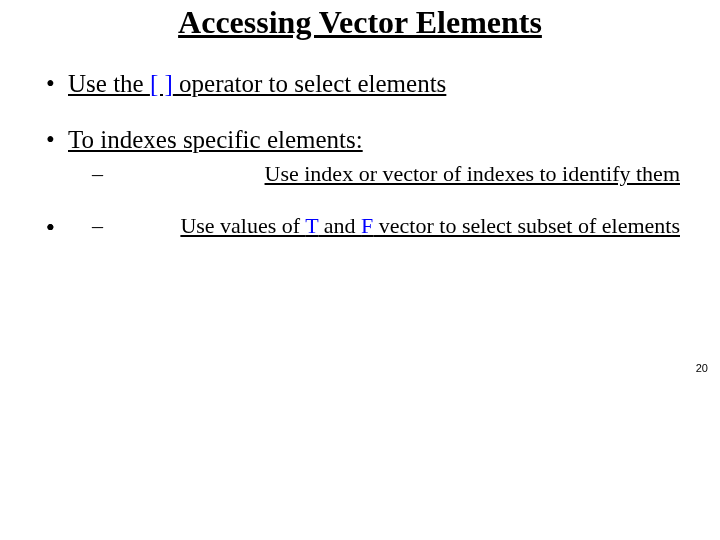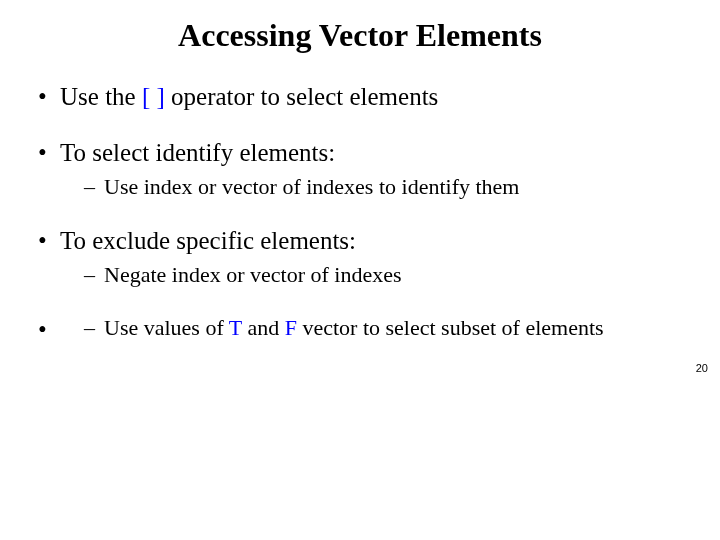--- a/index.html
+++ b/index.html
@@ -9,52 +9,54 @@
     height: 540px;
     background: #ffffff;
     font-family: "Times New Roman", Times, serif;
     color: #000000;
     position: relative;
   }
   .slide {
     width: 720px;
     height: 384px;
     box-sizing: border-box;
-    padding: 17px 32px 0 32px;
+    padding: 4px 32px 0 32px;
     position: relative;
+    text-decoration: underline;
   }
   .title {
     font-size: 32px;
     font-weight: bold;
     text-align: center;
     margin: 0 0 28px 0;
   }
   ul.level1 {
     list-style: none;
     padding: 0;
-    margin: 0;
+    margin: 8px;
   }
   ul.level1 > li {
     font-size: 25px;
     margin-bottom: 26px;
     position: relative;
     padding-left: 28px;
     line-height: 1.2;
   }
   ul.level1 > li::before {
     content: "•";
     position: absolute;
     left: 6px;
     top: 0;
     font-size: 25px;
   }
   ul.level2 {
     list-style: none;
     padding: 0;
     margin: 6px 0 0 0;
+    text-align: right;
   }
   ul.level2 > li {
     font-size: 22px;
     position: relative;
     padding-left: 44px;
     line-height: 1.2;
     margin-top: 2px;
   }
   ul.level2 > li::before {
     content: "–";
@@ -79,35 +81,29 @@
 <div class="slide">
   <h1 class="title">Accessing Vector Elements</h1>
 
   <ul class="level1">
 
     <li>
       <span>Use the </span><span class="blue">[ ]</span><span> operator to select elements</span>
     </li>
 
     <li>
-      <span>To select identify elements:</span>
+      <span>To indexes specific elements:</span>
       <ul class="level2">
         <li>
           <span>Use index or vector of indexes to identify them</span>
         </li>
       </ul>
     </li>
 
     <li>
-      <span>To exclude specific elements:</span>
-      <ul class="level2">
-        <li>
-          <span>Negate index or vector of indexes</span>
-        </li>
-      </ul>
     </li>
 
     <li>
       <ul class="level2">
         <li>
           <span>Use values of </span><span class="blue">T</span><span> and </span><span class="blue">F</span><span> vector to select subset of elements</span>
         </li>
       </ul>
     </li>
 

